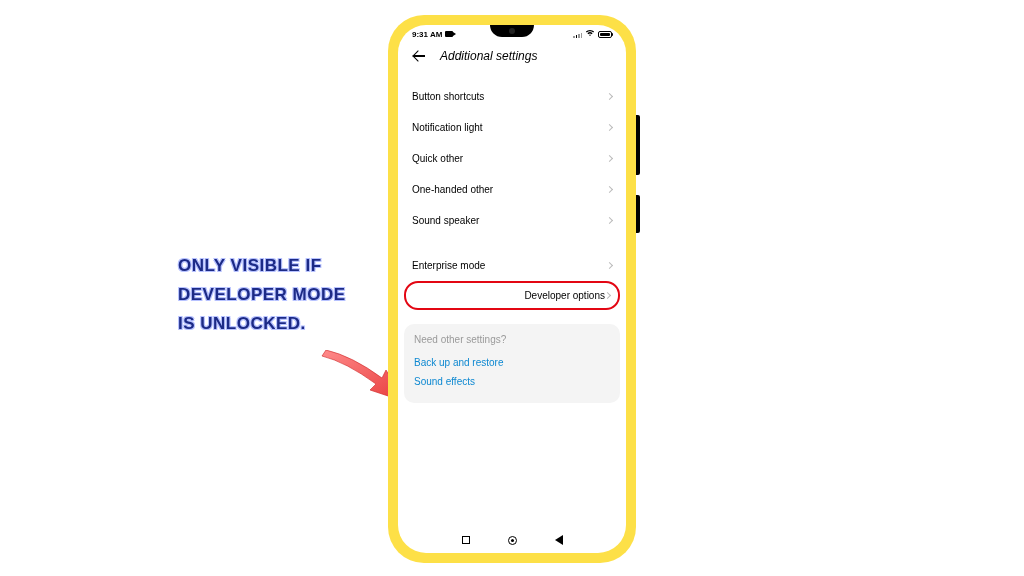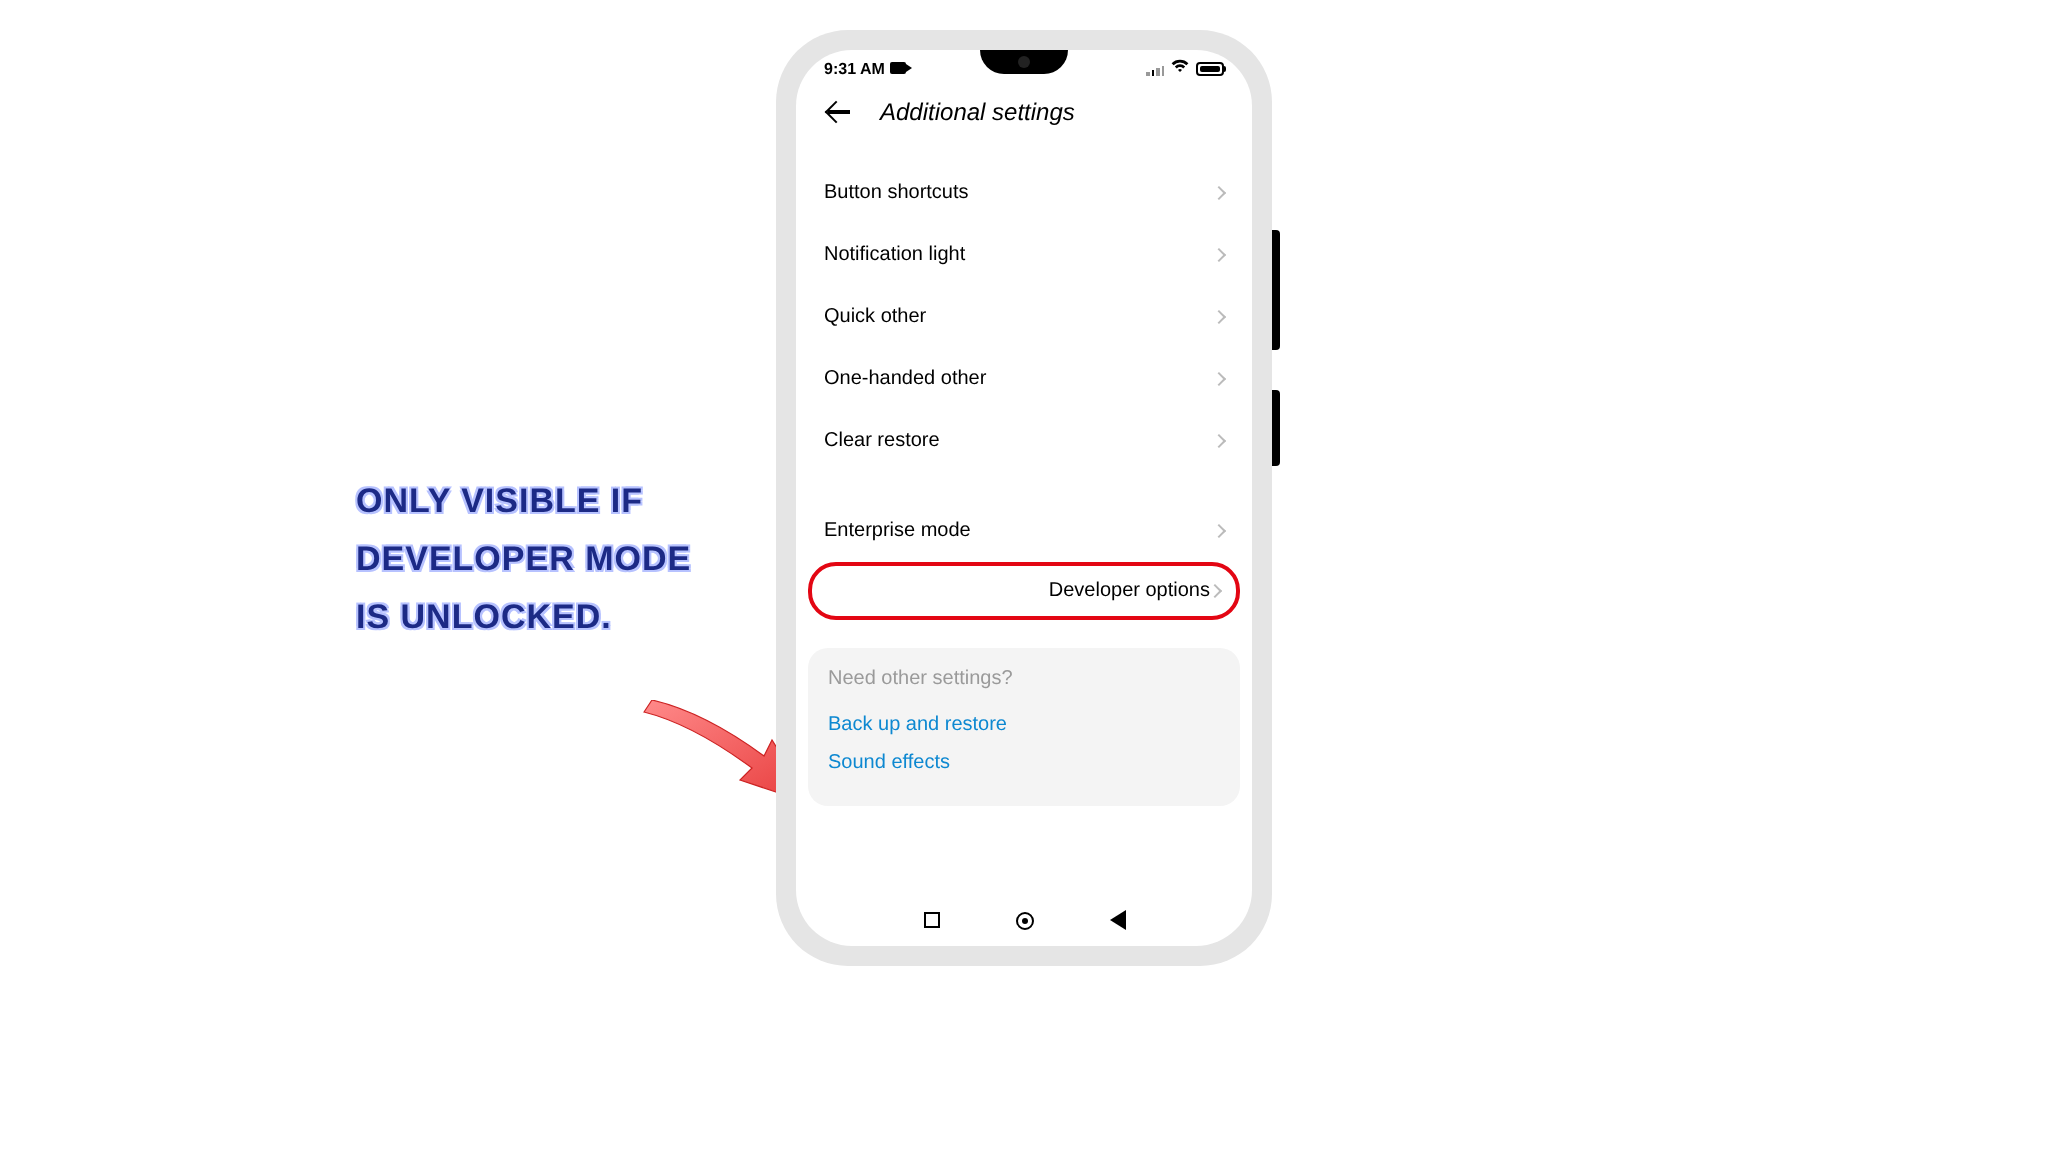--- a/index.html
+++ b/index.html
@@ -11,22 +11,22 @@
     position: relative;
     overflow: hidden;
   }
 
   
   .phone {
     position: absolute;
     left: 388px;
     top: 15px;
     width: 248px;
-    height: 468px;
-    background: #e5e5e5;
+    height: 548px;
+    background: #fde047;
     border-radius: 36px;
     padding: 10px;
   }
   .side-btn {
     position: absolute;
     right: -4px;
     width: 4px;
     background: #000;
     border-radius: 0 2px 2px 0;
   }
@@ -144,21 +144,21 @@
   }
   .nav-sq{width:8px;height:8px;border:1.2px solid #000;}
   .nav-ci{width:9px;height:9px;border:1.2px solid #000;border-radius:50%;position:relative;}
   .nav-ci::after{content:"";position:absolute;left:2px;top:2px;right:2px;bottom:2px;background:#000;border-radius:50%;}
   .nav-tr{width:0;height:0;border-top:5px solid transparent;border-bottom:5px solid transparent;border-right:8px solid #000;}
 
   
   .anno{
     position:absolute;
     left:178px;
-    top:237px;
+    top:252px;
     width:210px;
     color:#1c2a86;
     font-family: Impact, "Arial Black", sans-serif;
     font-weight:700;
     letter-spacing:0.5px;
     font-size:17px;
     line-height:1.7;
     text-transform:uppercase;
     text-shadow:
       -1px -1px 0 #b7c2ff,
@@ -239,21 +239,21 @@
       </div>
       <div class="item">
         <span>Quick other</span>
         <span class="chev"></span>
       </div>
       <div class="item">
         <span>One-handed other</span>
         <span class="chev"></span>
       </div>
       <div class="item">
-        <span>Clear restore</span>
+        <span>Sound speaker</span>
         <span class="chev"></span>
       </div>
 
       <div class="section-gap"></div>
 
       <div class="item">
         <span>Enterprise mode</span>
         <span class="chev"></span>
       </div>
 

